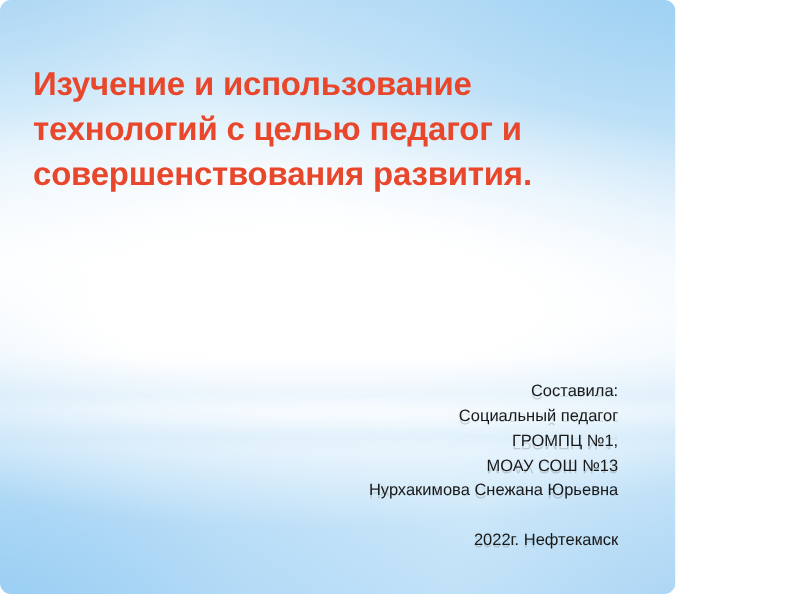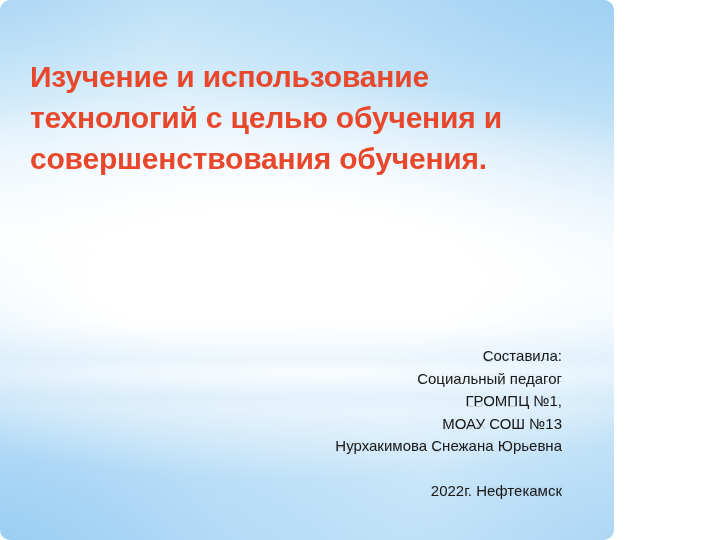--- a/index.html
+++ b/index.html
@@ -127,22 +127,22 @@
 </style>
 </head>
 <body>
 
 <div id="slide">
 
   <div class="streaks"></div>
 
   <div id="title-block">
     <div class="title-line">Изучение и использование</div>
-    <div class="title-line">технологий с целью обучения и</div>
-    <div class="title-line">совершенствования обучения.</div>
+    <div class="title-line">технологий с целью педагог и</div>
+    <div class="title-line">совершенствования развития.</div>
   </div>
 
   <div id="byline-block">
     <div class="byline-line">
       <span>Составила:</span>
       <span class="reflect">Составила:</span>
     </div>
     <div class="byline-line">
       <span>Социальный педагог</span>
       <span class="reflect">Социальный педагог</span>

